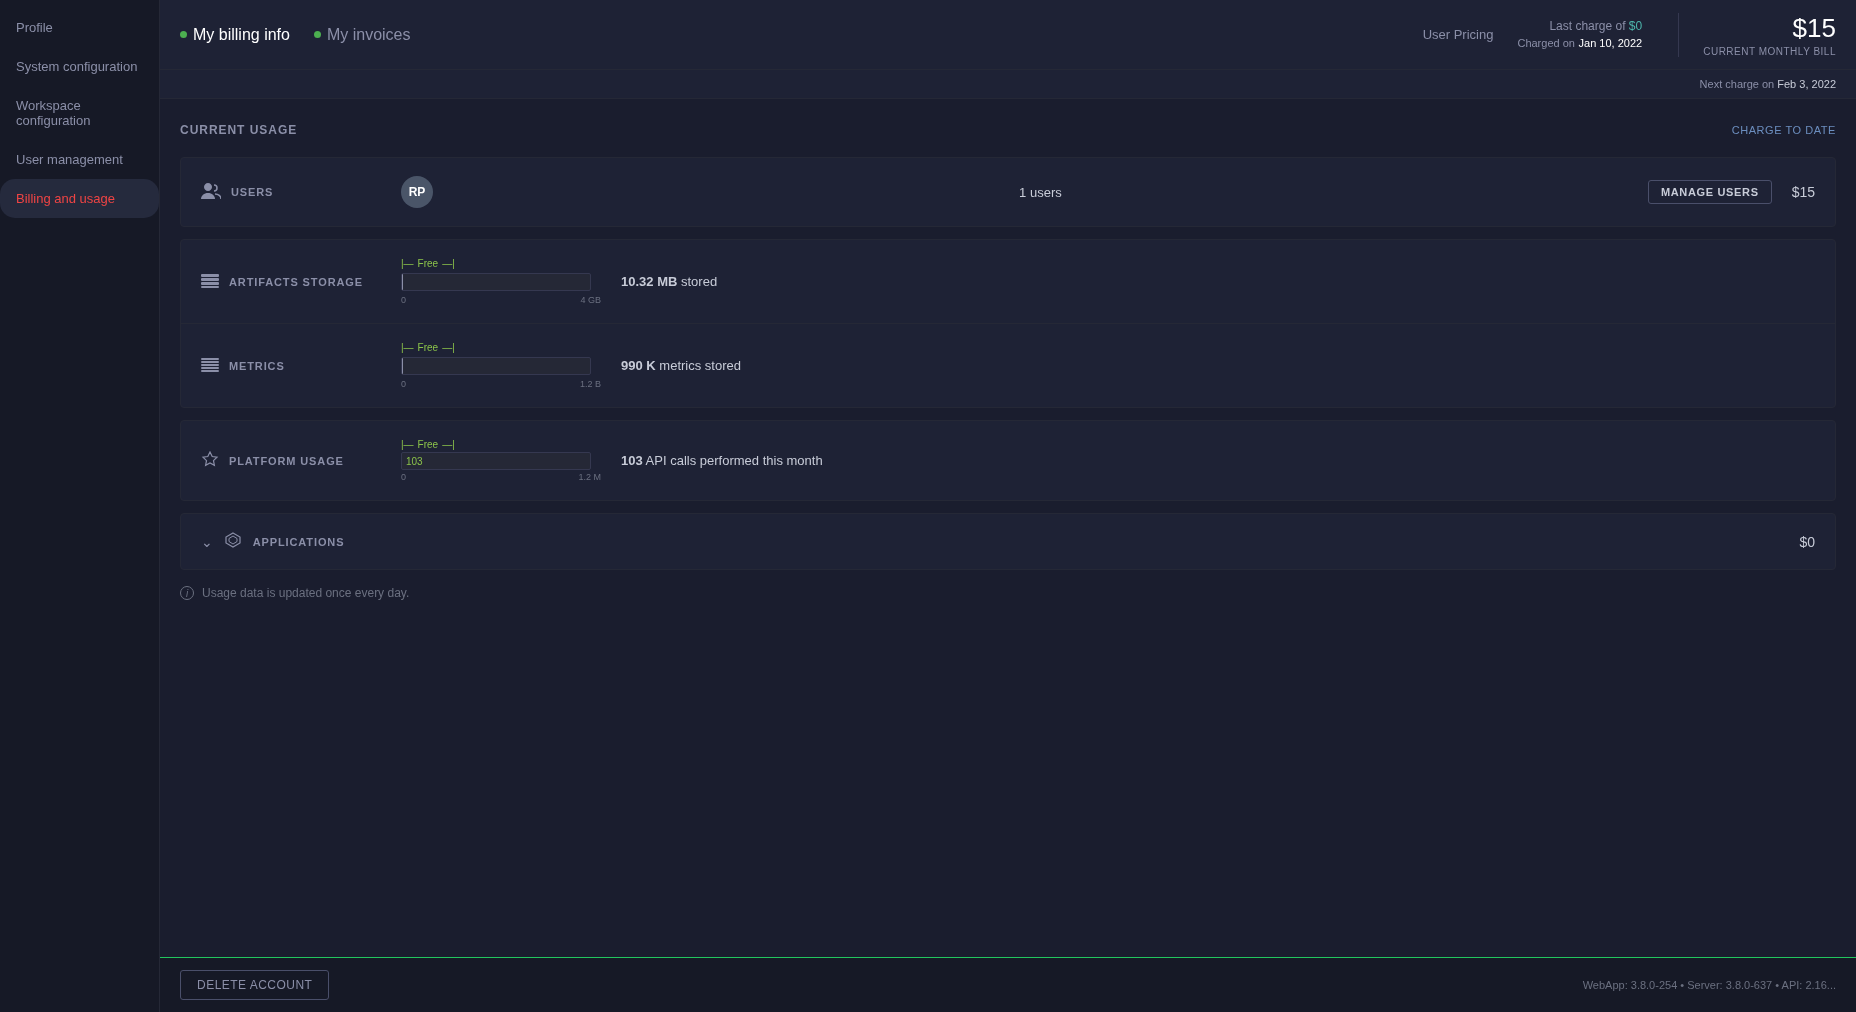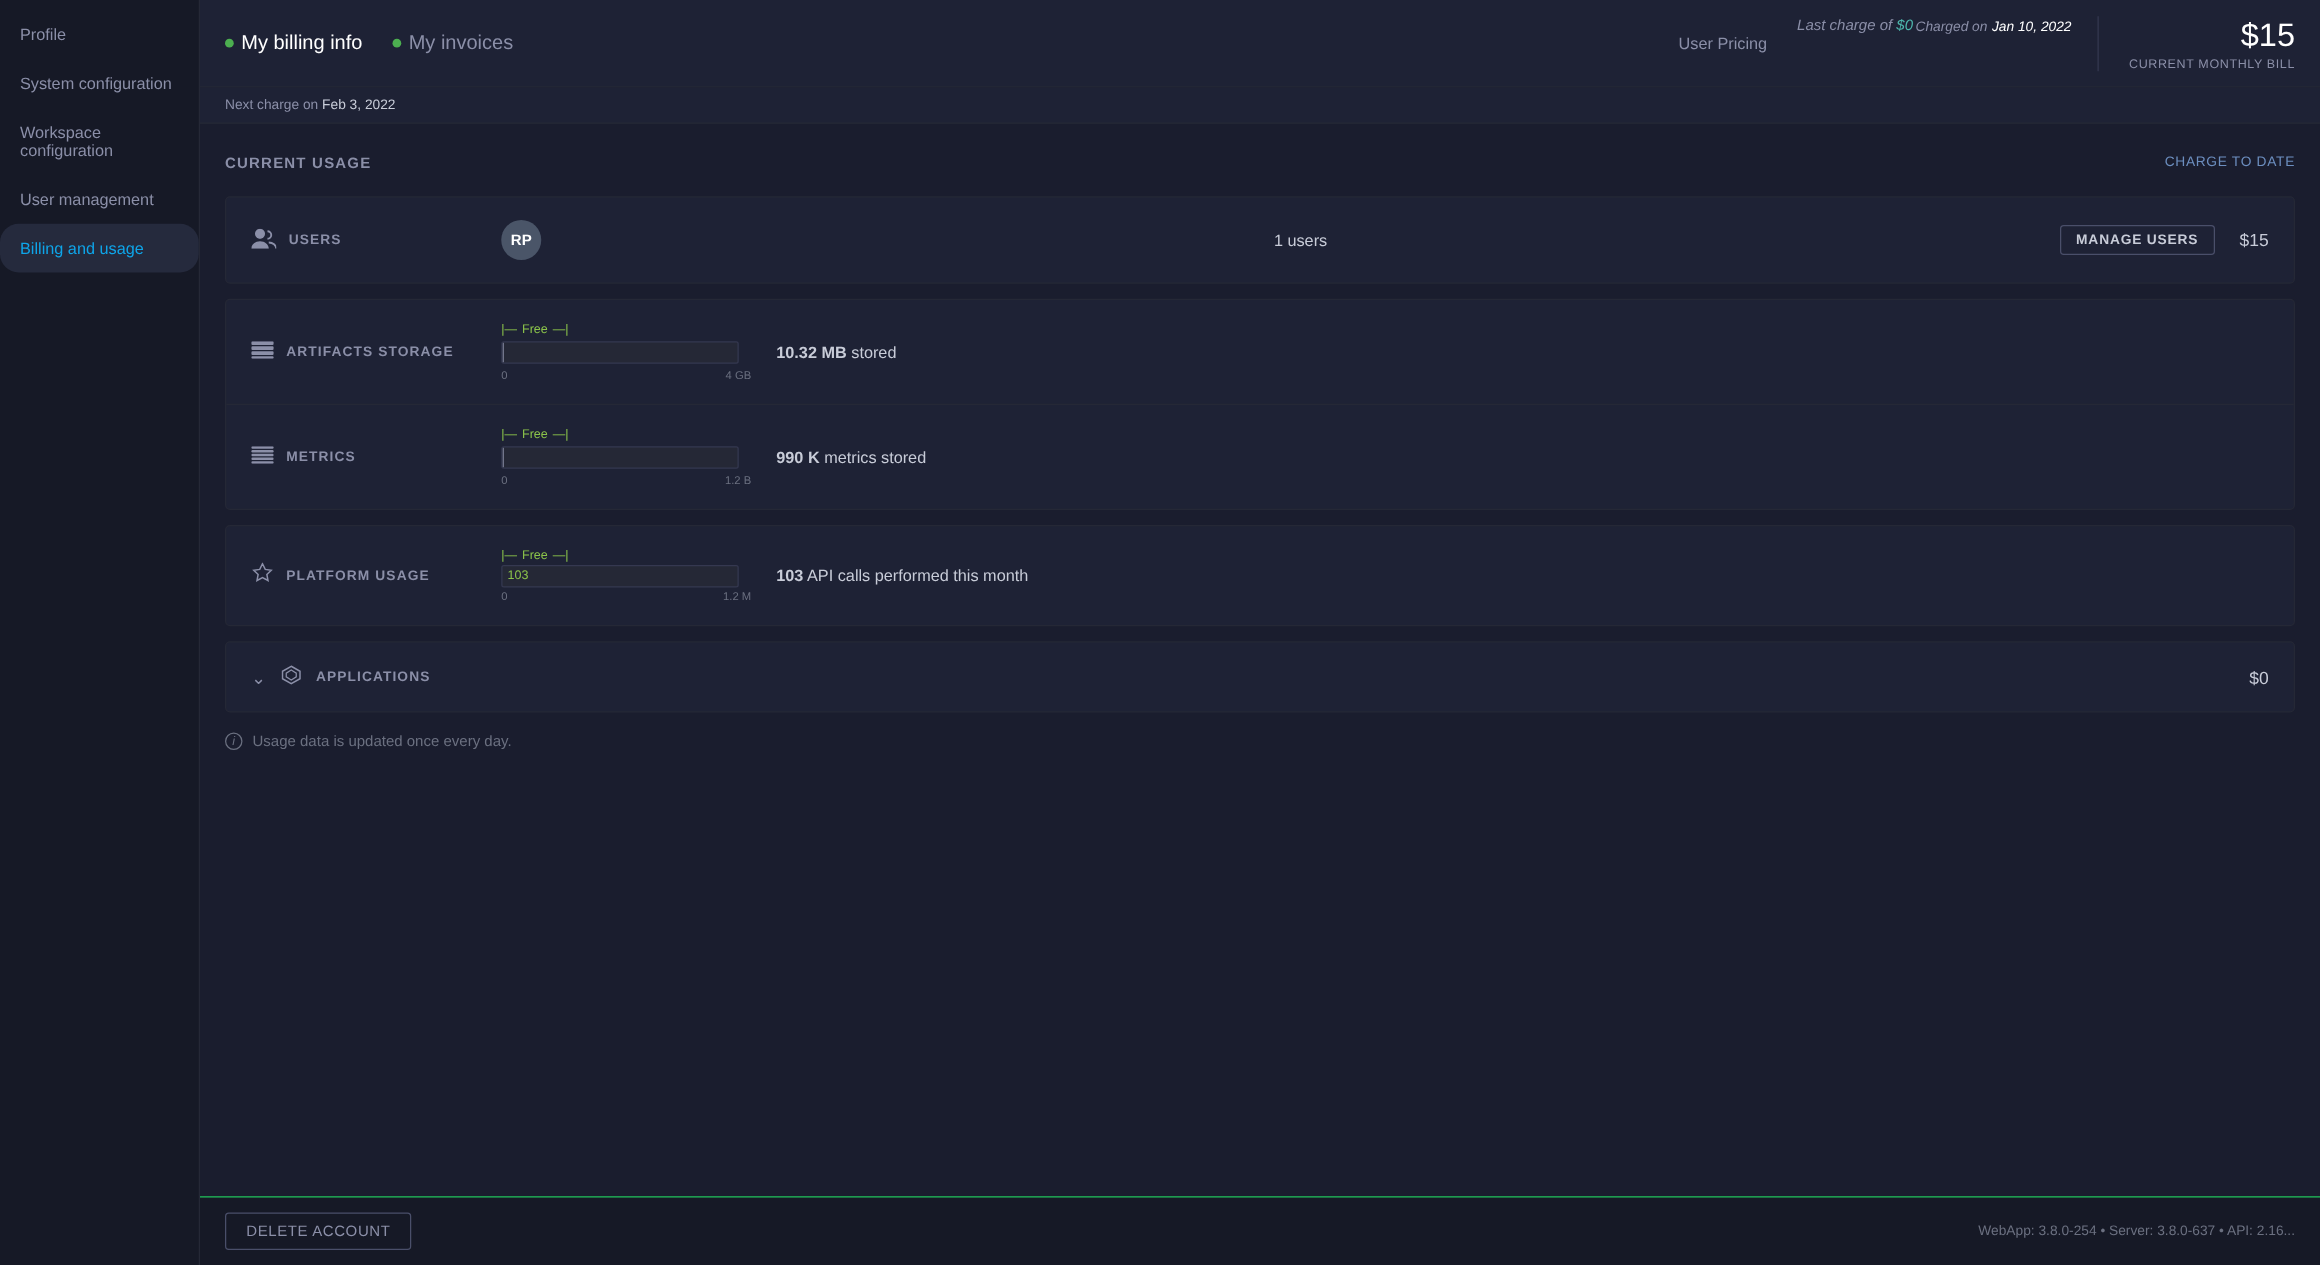--- a/index.html
+++ b/index.html
@@ -25,21 +25,21 @@
     }
     .sidebar-item {
       padding: 12px 16px;
       cursor: pointer;
       color: #8b8fa8;
       font-size: 13px;
       transition: background 0.15s;
     }
     .sidebar-item.active {
       background: #252a3d;
-      color: #0ea5e9;
+      color: #ef4444;
       border-radius: 15px;
     }
 
     
     .main {
       flex: 1;
       display: flex;
       flex-direction: column;
       overflow-y: auto;
       background: #1a1d2e;
@@ -88,28 +88,27 @@
       font-size: 13px;
       margin-right: 24px;
     }
     .billing-info-right {
       display: flex;
       align-items: stretch;
       gap: 0;
     }
     .last-charge-block {
       text-align: right;
-      padding-right: 21px;
+      padding-right: 36px;
       border-right: 1px solid #353850;
       margin-right: 24px;
       display: flex;
-      flex-direction: row;
+      flex-direction: column;
       justify-content: center;
       gap: 2px;
-      font-style: italic;
     }
     .last-charge-block .label {
       color: #8b8fa8;
       font-size: 12px;
     }
     .last-charge-block .date {
       color: #8b8fa8;
       font-size: 11px;
     }
     .monthly-bill-block {
@@ -128,21 +127,21 @@
       font-size: 10px;
       color: #8b8fa8;
       letter-spacing: 0.05em;
       text-transform: uppercase;
     }
 
     
     .next-charge-bar {
       background: #1e2235;
       padding: 8px 20px;
-      text-align: left;
+      text-align: right;
       font-size: 11px;
       color: #8b8fa8;
       border-bottom: 1px solid #252836;
     }
     .next-charge-bar .date-val {
       color: #c8ccd8;
     }
 
     
     .content {

